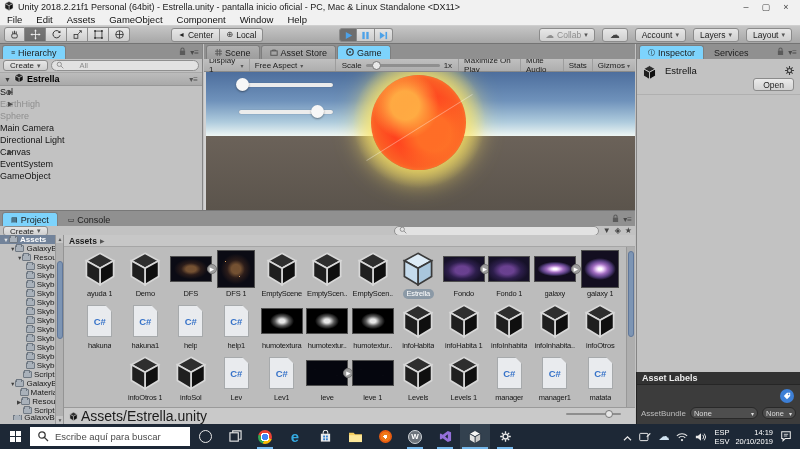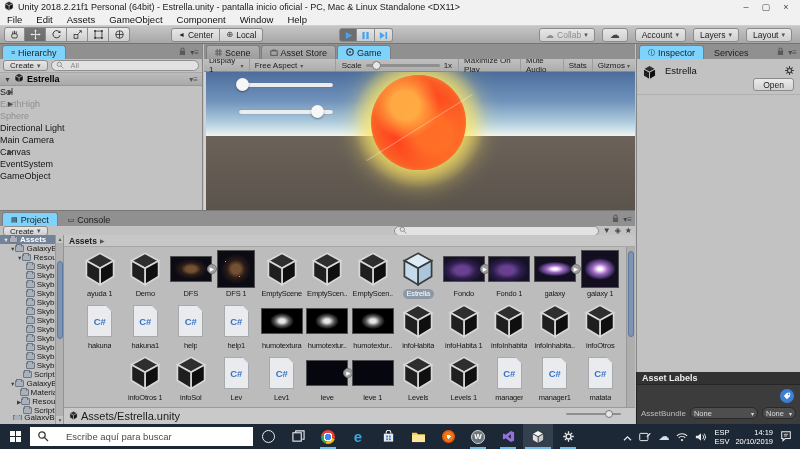--- a/index.html
+++ b/index.html
@@ -50,21 +50,21 @@
   .tab{height:14px;padding:0 8px;font-size:9px;color:#1d1d1d;display:flex;align-items:center;gap:3px;
        background:linear-gradient(#aeaeae,#9d9d9d);border:1px solid #7e7e7e;border-bottom:none;
        border-radius:3px 3px 0 0;margin-right:1px;white-space:nowrap;}
   .tab.active{background:#7dd3fc;}
   .panel-icons{position:absolute;right:3px;top:3px;display:flex;gap:4px;align-items:center;color:#4a4a4a;font-size:8px;}
 
   
   #hierarchy{position:absolute;left:0;top:44px;width:203px;height:166px;background:#c2c2c2;border-right:1px solid #858585;}
   .subbar{height:14px;display:flex;align-items:center;gap:3px;padding:1px 3px;border-bottom:1px solid #a8a8a8;}
   .searchpill{flex:1;height:11px;border-radius:6px;background:#e2e2e2;border:1px solid #8f8f8f;
-              display:flex;align-items:center;font-size:7.5px;color:#8a8a8a;padding:0 4px;gap:7px;}
+              display:flex;align-items:center;font-size:7.5px;color:#8a8a8a;padding:0 4px;gap:16px;}
   .scene-row{height:13px;background:linear-gradient(#bcbcbc,#a9a9a9);border-bottom:1px solid #979797;
              display:flex;align-items:center;font-weight:bold;font-size:9px;gap:3px;padding-left:4px;position:relative;}
   .scene-row .caret{font-size:7px;color:#3c3c3c;}
   .scene-row .row-menu{position:absolute;right:4px;font-weight:normal;font-size:8px;color:#555;}
   .h-item{height:12px;display:flex;align-items:center;font-size:9px;color:#141414;position:relative;}
   .h-item .arr{position:absolute;left:8px;font-size:6.5px;color:#4a4a4a;}
   .h-item.dim{color:#8f8f8f;}
 
   
   #viewport{position:absolute;left:204px;top:44px;width:431px;height:166px;background:#9a9a9a;}
@@ -146,21 +146,21 @@
       radial-gradient(circle 1px at 80% 70%,#6ae8c8 50%,transparent 51%),#161128;}
   .tex-spiral{background:radial-gradient(ellipse 55% 38% at 50% 50%,#fff 0 8%,#ecd0f8 18%,#a06cc0 38%,#503a78 62%,transparent 80%),#130e20;}
   .tex-smoke{background:radial-gradient(ellipse 40% 45% at 50% 50%,rgba(255,255,255,.9) 0 18%,rgba(255,255,255,.35) 45%,transparent 75%),#000;}
   .tex-stars{background:radial-gradient(circle 1px at 20% 35%,#fff 50%,transparent 51%),
       radial-gradient(circle 1px at 55% 20%,#cfe0ff 50%,transparent 51%),radial-gradient(circle 1px at 75% 60%,#fff 50%,transparent 51%),
       radial-gradient(circle 1px at 35% 70%,#ffe0b0 50%,transparent 51%),#05060e;}
   .badge{position:absolute;right:-5px;top:50%;margin-top:-5px;width:10px;height:10px;border-radius:50%;
          background:#9d9d9d;border:1px solid #767676;color:#fff;font-size:5.5px;line-height:8px;text-align:center;}
   .grid-sb{position:absolute;right:0;top:12px;bottom:13px;width:9px;background:#aeaeae;border-left:1px solid #989898;}
   .statusbar{height:13px;background:#c9c9c9;border-top:1px solid #9a9a9a;display:flex;align-items:center;
-             gap:3px;padding:8px 5px;font-size:11px;color:#1c1c1c;position:relative;}
+             gap:3px;padding:8px 5px;font-size:14px;color:#1c1c1c;position:relative;}
   .size-slider{position:absolute;right:14px;top:5px;width:55px;height:2px;background:#8e8e8e;border-radius:1px;}
   .size-knob{position:absolute;right:8px;top:-3px;width:8px;height:8px;border-radius:50%;background:#e6e6e6;border:1px solid #777;}
 
   
   #asset-labels{position:absolute;left:636px;top:372px;width:164px;height:52px;background:#3c3c3c;border-left:1px solid #222;}
   .al-head{height:13px;background:#323232;border-bottom:1px solid #262626;display:flex;align-items:center;
            padding-left:5px;font-size:9px;font-weight:bold;color:#ececec;}
   .tagbtn{position:absolute;right:6px;top:17px;width:14px;height:14px;border-radius:50%;background:#3d7fd6;
           display:flex;align-items:center;justify-content:center;}
   .ab-row{position:absolute;left:4px;right:4px;bottom:5px;display:flex;align-items:center;gap:4px;
@@ -168,21 +168,21 @@
   .ab-dd{height:12px;background:#4e4e4e;border:1px solid #292929;border-radius:6px;color:#dcdcdc;
          display:flex;align-items:center;justify-content:space-between;padding:0 3px;font-size:7.5px;}
   .ab-dd.wide{flex:1;}
   .ab-dd.narrow{width:34px;}
 
   
   #taskbar{position:absolute;left:0;top:424px;width:800px;height:25px;background:#1d2836;display:flex;align-items:center;color:#fff;}
   .start{width:30px;height:25px;display:flex;align-items:center;justify-content:center;}
   .winlogo{display:grid;grid-template-columns:5px 5px;grid-template-rows:5px 5px;gap:1px;}
   .winlogo span{background:#fdfdfd;}
-  .tsearch{width:223px;height:19px;background:#fff;display:flex;align-items:center;gap:17px;
+  .tsearch{width:160px;height:19px;background:#fff;display:flex;align-items:center;gap:6px;
            padding:0 7px;font-size:9.5px;color:#4c4c4c;}
   .tapps{display:flex;height:25px;}
   .tapp{width:30px;height:25px;display:flex;align-items:center;justify-content:center;position:relative;}
   .tapp.running::after{content:'';position:absolute;bottom:0;left:7px;right:7px;height:2px;background:#76b9ed;}
   .tapp.active{background:#33414f;}
   .tapp.active::after{left:2px;right:2px;}
   .tray{margin-left:auto;display:flex;align-items:center;gap:7px;padding-right:8px;}
   .clockblk{display:grid;grid-template-columns:auto auto;column-gap:6px;font-size:7.5px;line-height:9px;text-align:right;}
   .edge-e{font-size:15px;font-weight:bold;color:#35abe2;line-height:15px;}
   .circle-ic{border-radius:50%;}
@@ -364,24 +364,24 @@
           <span>Sol</span>
         </div>
         <div class="h-item dim">
           <span class="arr">▶</span>
           <span>EarthHigh</span>
         </div>
         <div class="h-item dim">
           <span>Sphere</span>
         </div>
         <div class="h-item">
+          <span>Main Camera</span>
+        </div>
+        <div class="h-item">
           <span>Directional Light</span>
-        </div>
-        <div class="h-item">
-          <span>Main Camera</span>
         </div>
         <div class="h-item">
           <span class="arr">▶</span>
           <span>Canvas</span>
         </div>
         <div class="h-item">
           <span>EventSystem</span>
         </div>
         <div class="h-item">
           <span>GameObject</span>

